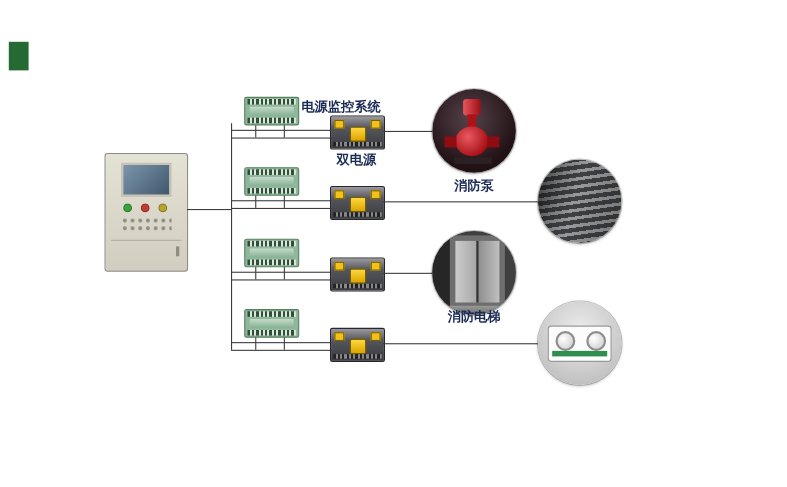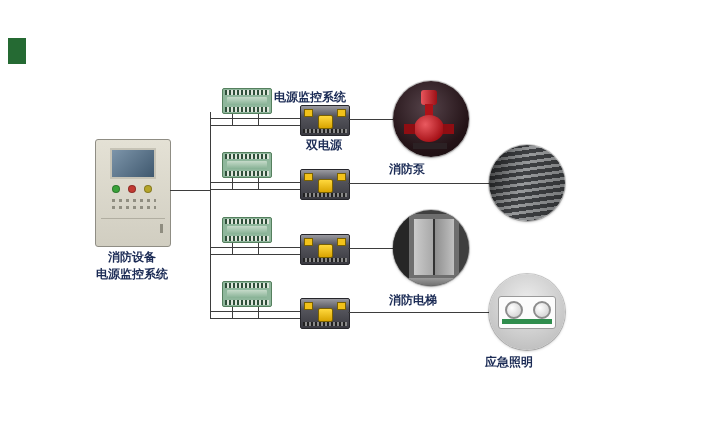--- a/index.html
+++ b/index.html
@@ -5,21 +5,21 @@
   html,body{margin:0;padding:0;background:#fff;}
   .canvas{position:relative;width:715px;height:443px;background:#ffffff;overflow:hidden;
           font-family:"DejaVu Sans","Liberation Sans",sans-serif;}
 
   
   .h-line{position:absolute;height:1px;background:#3d3d3d;}
   .v-line{position:absolute;width:1px;background:#3d3d3d;}
 
   
   .tag{position:absolute;font-size:12px;font-weight:bold;color:#1b2b55;white-space:nowrap;}
-  .load-label{position:absolute;width:84px;text-align:left;font-size:12px;font-weight:bold;color:#1b2b55;}
+  .load-label{position:absolute;width:84px;text-align:center;font-size:12px;font-weight:bold;color:#1b2b55;}
   .sys-label{position:absolute;left:79px;top:249px;width:106px;text-align:center;
              font-size:12px;font-weight:bold;color:#1b2b55;line-height:17px;}
 
   .logo-block{position:absolute;left:8px;top:38px;width:18px;height:26px;background:#256a33;}
 
   
   .cabinet{position:absolute;left:95px;top:139px;width:74px;height:106px;
            background:linear-gradient(#e4e1d5,#d1cec1);border:1px solid #8f8d84;border-radius:3px;}
   .cab-screen{position:absolute;left:14px;top:8px;width:42px;height:27px;
               background:linear-gradient(135deg,#7d95aa,#3f586e);border:2px solid #c6c3b6;}
@@ -93,24 +93,20 @@
 
   <div class="cabinet">
     <div class="cab-screen"></div>
     <div class="cab-btn g"></div>
     <div class="cab-btn r"></div>
     <div class="cab-btn y"></div>
     <div class="cab-grid"></div>
     <div class="cab-seam"></div>
     <div class="cab-handle"></div>
   </div>
-  <div class="sys-label">
-    <div>消防设备</div>
-    <div>电源监控系统</div>
-  </div>
 
   <div class="h-line" style="left:170px;top:190px;width:40px;"></div>
   <div class="v-line" style="left:210px;top:112px;height:206px;"></div>
 
   <div class="h-line" style="left:210px;top:118px;width:92px;"></div>
   <div class="h-line" style="left:210px;top:125px;width:92px;"></div>
   <div class="v-line" style="left:232px;top:112px;height:13px;"></div>
   <div class="v-line" style="left:258px;top:112px;height:13px;"></div>
   <div class="module" style="left:222px;top:88px;">
     <div class="m-top"></div>
@@ -170,21 +166,21 @@
     <div class="a-strip"></div>
   </div>
   <div class="h-line" style="left:348px;top:248px;width:45px;"></div>
   <div class="photo elev" style="left:393px;top:210px;">
     <div class="e-wall"></div>
     <div class="e-frame"></div>
     <div class="e-doors"></div>
     <div class="e-gap"></div>
     <div class="e-floor"></div>
   </div>
-  <div class="load-label" style="left:389px;top:292px;font-family:Liberation Serif, serif;">消防电梯</div>
+  <div class="load-label" style="left:389px;top:280px;font-family:Liberation Serif, serif;">消防电梯</div>
 
   <div class="h-line" style="left:210px;top:311px;width:92px;"></div>
   <div class="h-line" style="left:210px;top:318px;width:92px;"></div>
   <div class="v-line" style="left:232px;top:305px;height:13px;"></div>
   <div class="v-line" style="left:258px;top:305px;height:13px;"></div>
   <div class="module" style="left:222px;top:281px;">
     <div class="m-top"></div>
     <div class="m-mid"></div>
     <div class="m-bot"></div>
   </div>
@@ -194,15 +190,14 @@
     <div class="a-handle"></div>
     <div class="a-strip"></div>
   </div>
   <div class="h-line" style="left:348px;top:312px;width:141px;"></div>
   <div class="photo light" style="left:489px;top:274px;">
     <div class="l-box"></div>
     <div class="l-lamp a"></div>
     <div class="l-lamp b"></div>
     <div class="l-stripe"></div>
   </div>
-  <div class="load-label" style="left:485px;top:354px;">应急照明</div>
 
 </div>
 
 </body></html>

